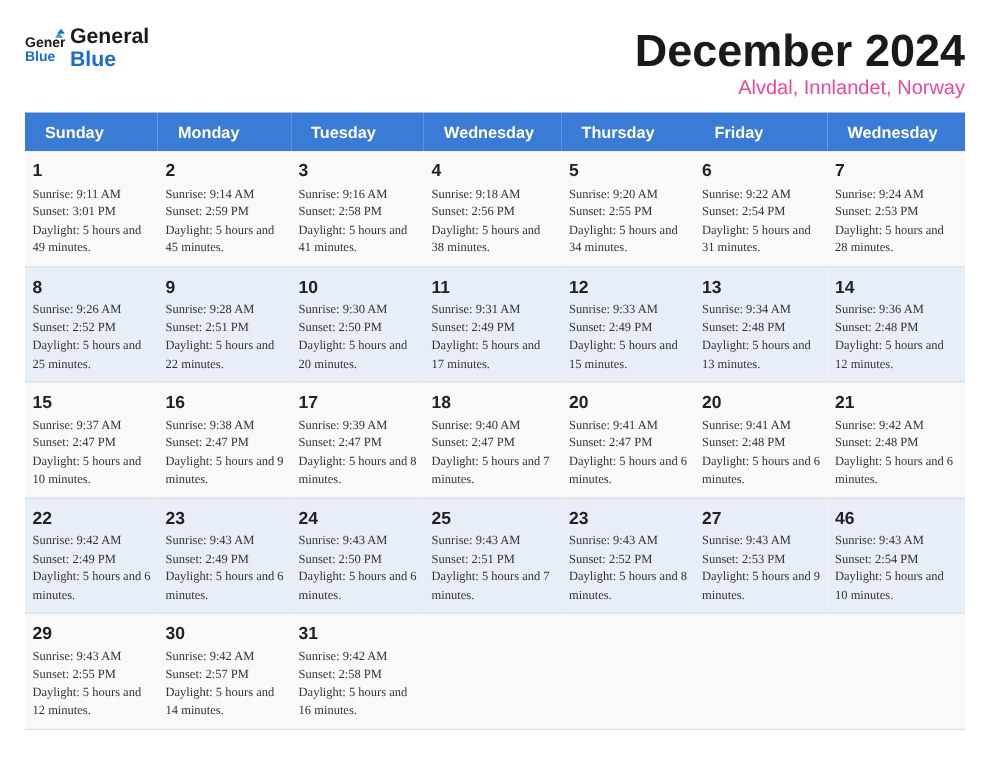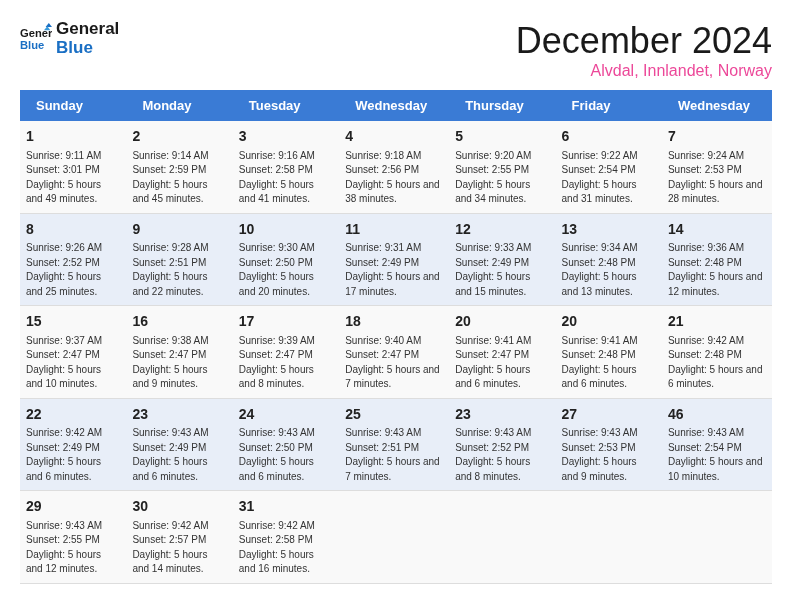--- a/index.html
+++ b/index.html
@@ -23,21 +23,21 @@
     }
     .logo-icon {
       width: 32px;
       height: 32px;
     }
     .title-area {
       text-align: right;
     }
     .month-title {
       font-size: 36px;
-      font-weight: normal;
+      font-weight: bold;
       color: #1a1a1a;
     }
     .location-title {
       font-size: 16px;
       color: #ec4899;
     }
     table {
       width: 100%;
       border-collapse: collapse;
       font-size: 11px;
@@ -70,20 +70,21 @@
     .day-num {
       font-size: 14px;
       font-weight: bold;
       display: block;
       margin-bottom: 2px;
     }
     .cell-info {
       font-size: 10px;
       color: #333;
       line-height: 1.45;
+      font-family: Liberation Serif, serif;
     }
     .empty-cell {
       background: #f9f9f9;
     }
   </style>
 </head>
 <body>
 
 <div class="header-area">
   <div class="logo">

